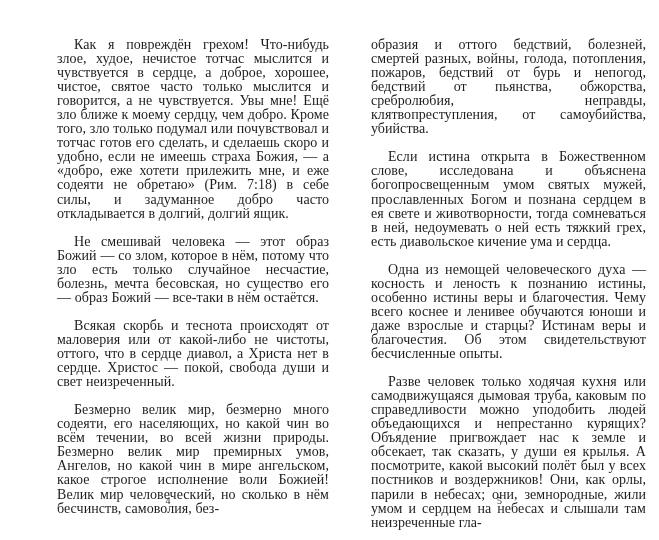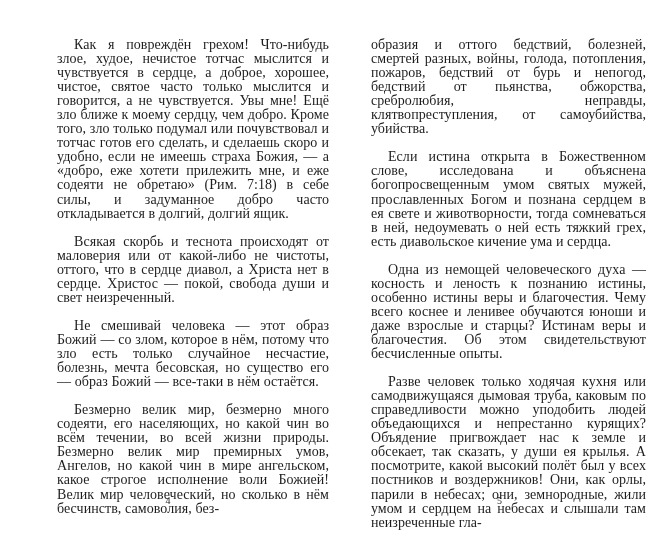--- a/index.html
+++ b/index.html
@@ -68,22 +68,22 @@
   .page-right .folio { left: 0; width: 329px; text-indent: 10px; }
 </style>
 </head>
 <body>
 
 <div class="spread">
 
   <div class="page page-left">
     <div class="textblock">
       <p>Как я повреждён грехом! Что-нибудь злое, худое, нечистое тотчас мыслится и чувствуется в сердце, а доброе, хорошее, чистое, святое часто только мыслится и говорится, а не чувствуется. Увы мне! Ещё зло ближе к моему сердцу, чем добро. Кроме того, зло только подумал или почувствовал и тотчас готов его сделать, и сделаешь скоро и удобно, если не имеешь страха Божия, — а «добро, еже хотети прилежить мне, и еже содеяти не обретаю» (Рим. 7:18) в себе силы, и задуманное добро часто откладывается в долгий, долгий ящик.</p>
+      <p class="gap">Не смешивай человека — этот образ Божий — со злом, которое в нём, потому что зло есть только случайное несчастие, болезнь, мечта бесовская, но существо его — образ Божий — все-таки в нём остаётся.</p>
       <p class="gap">Всякая скорбь и теснота происходят от маловерия или от какой-либо не чистоты, оттого, что в сердце диавол, а Христа нет в сердце. Христос — покой, свобода души и свет неизреченный.</p>
-      <p class="gap">Не смешивай человека — этот образ Божий — со злом, которое в нём, потому что зло есть только случайное несчастие, болезнь, мечта бесовская, но существо его — образ Божий — все-таки в нём остаётся.</p>
       <p class="gap">Безмерно велик мир, безмерно много содеяти, его населяющих, но какой чин во всём течении, во всей жизни природы. Безмерно велик мир премирных умов, Ангелов, но какой чин в мире ангельском, какое строгое исполнение воли Божией! Велик мир человеческий, но сколько в нём бесчинств, самоволия, без-</p>
     </div>
     <div class="folio">4</div>
   </div>
 
   <div class="page page-right">
     <div class="textblock">
       <p class="noindent">образия и оттого бедствий, болезней, смертей разных, войны, голода, потопления, пожаров, бедствий от бурь и непогод, бедствий от пьянства, обжорства, сребролюбия, неправды, клятвопреступления, от самоубийства, убийства.</p>
       <p class="gap">Если истина открыта в Божественном слове, исследована и объяснена богопросвещенным умом святых мужей, прославленных Богом и познана сердцем в ея свете и животворности, тогда сомневаться в ней, недоумевать о ней есть тяжкий грех, есть диавольское кичение ума и сердца.</p>
       <p class="gap">Одна из немощей человеческого духа — косность и леность к познанию истины, особенно истины веры и благочестия. Чему всего коснее и ленивее обучаются юноши и даже взрослые и старцы? Истинам веры и благочестия. Об этом свидетельствуют бесчисленные опыты.</p>

